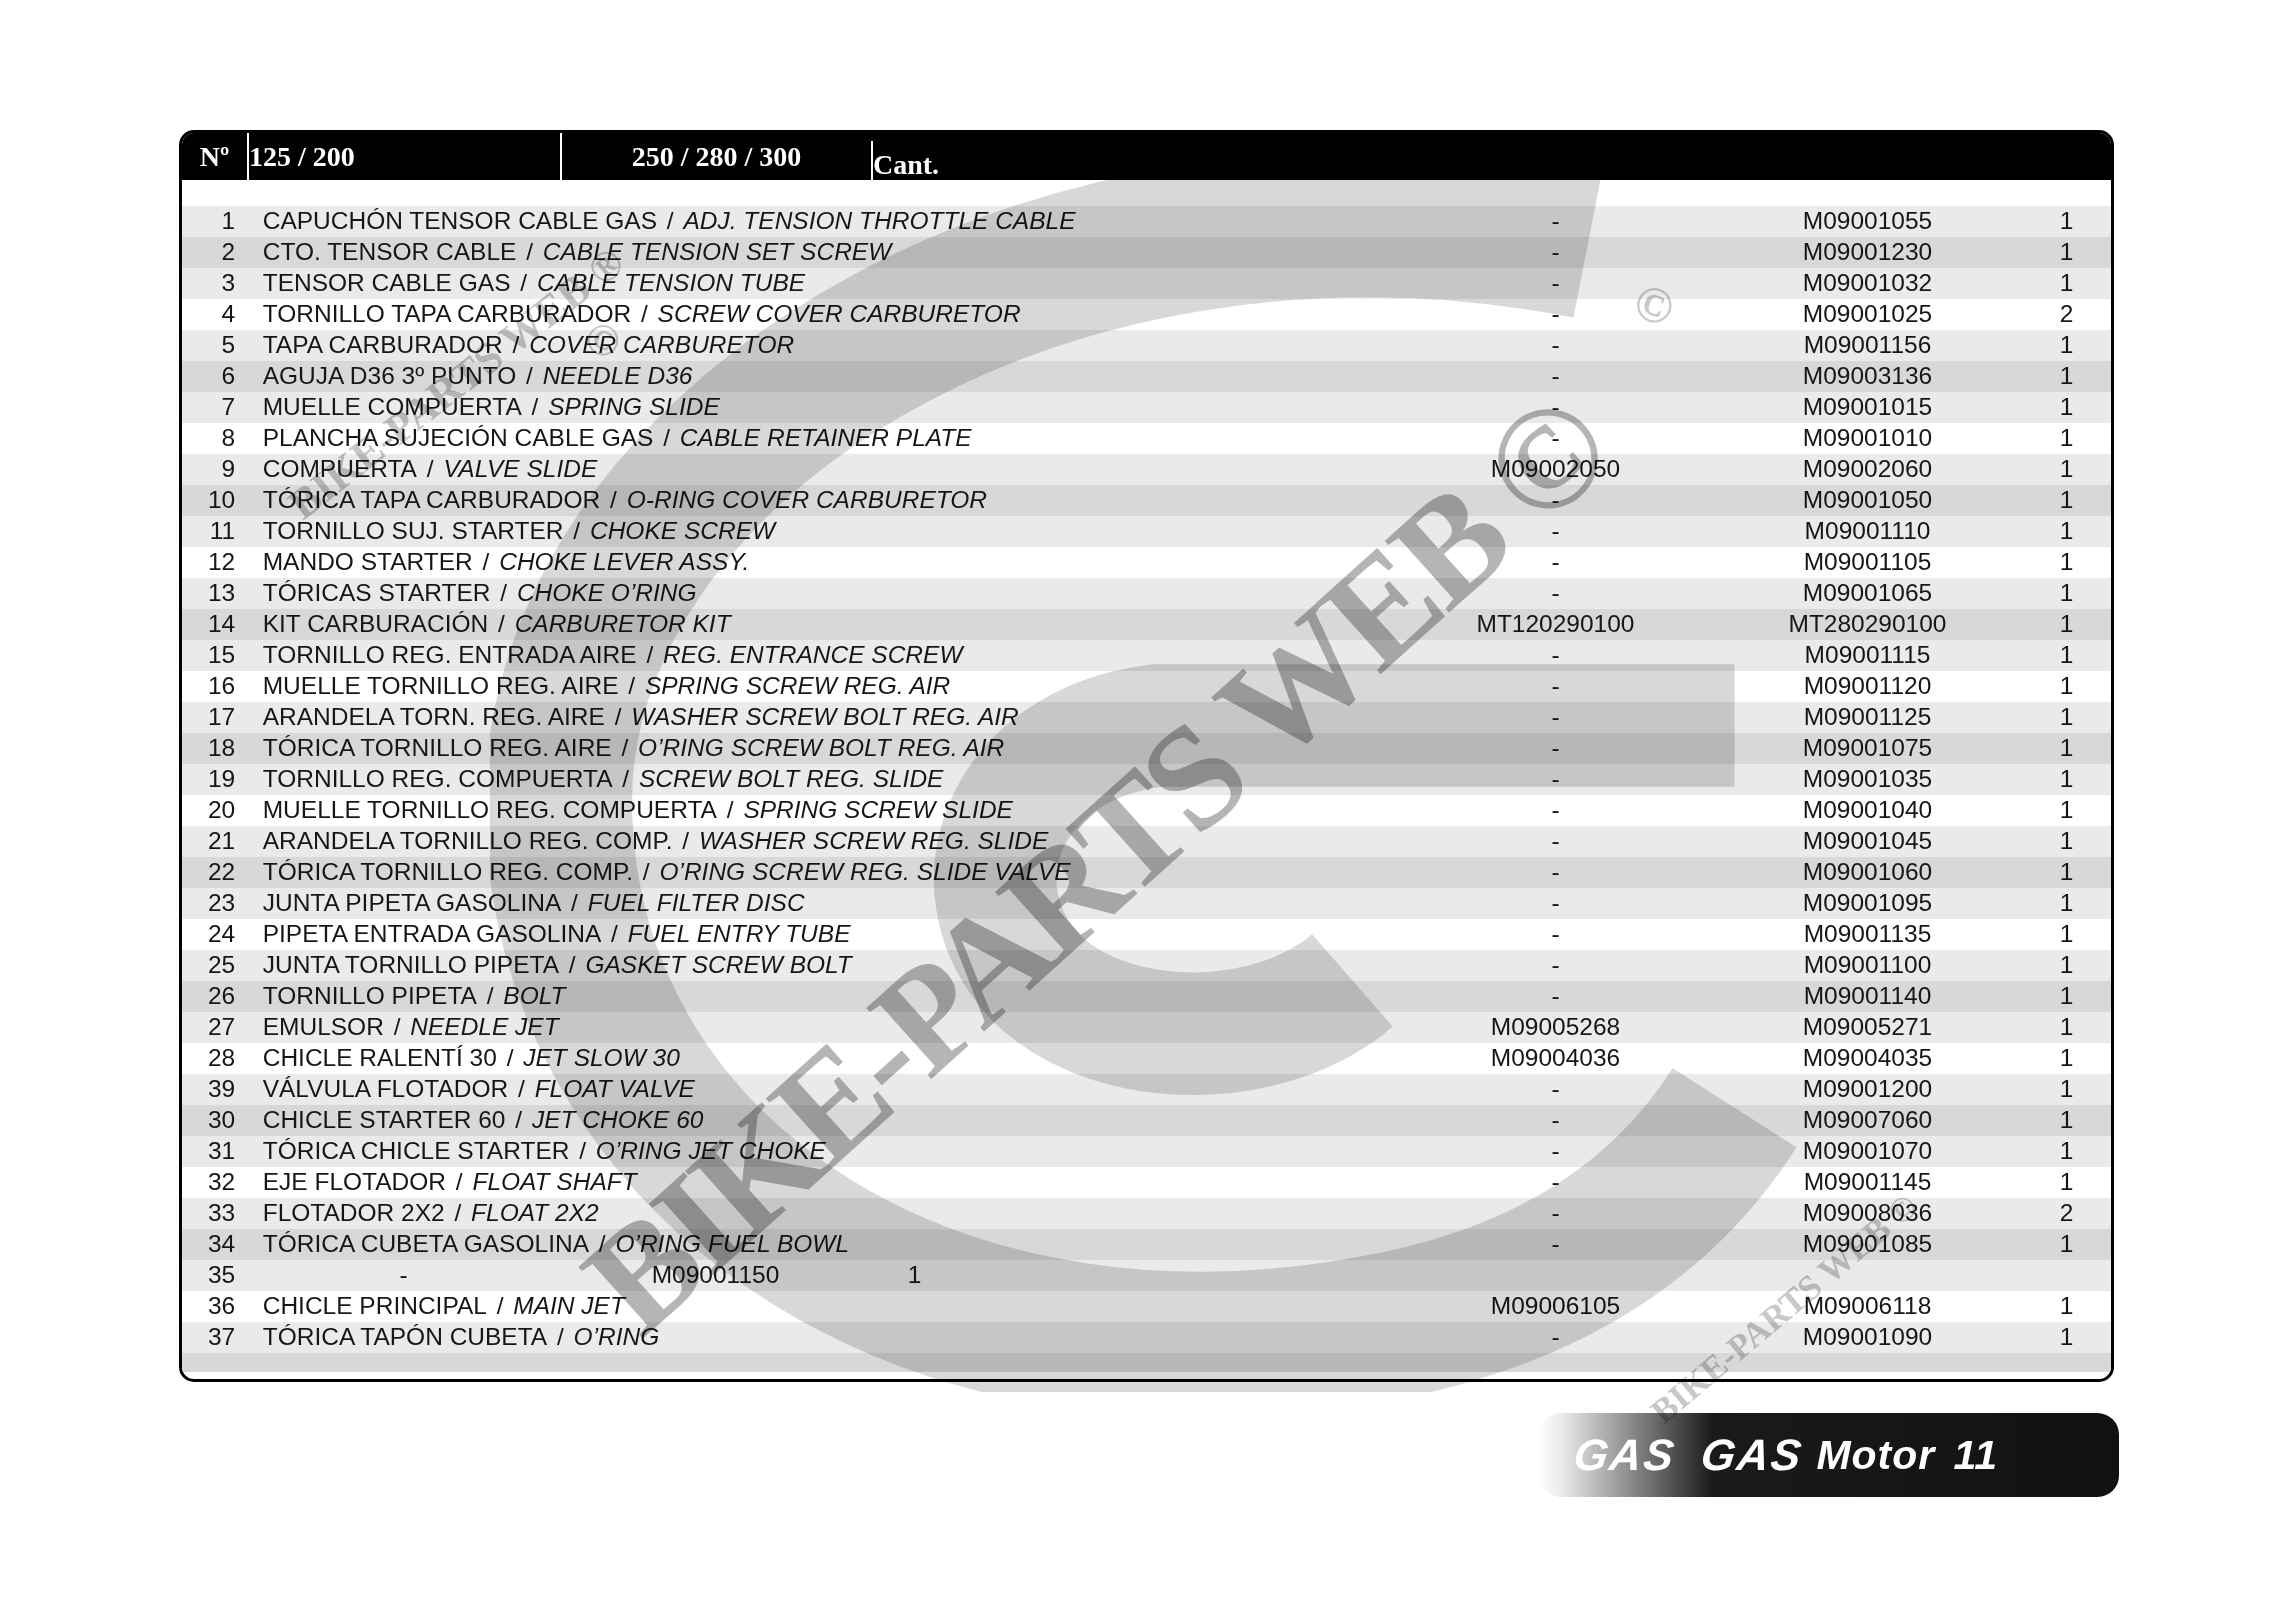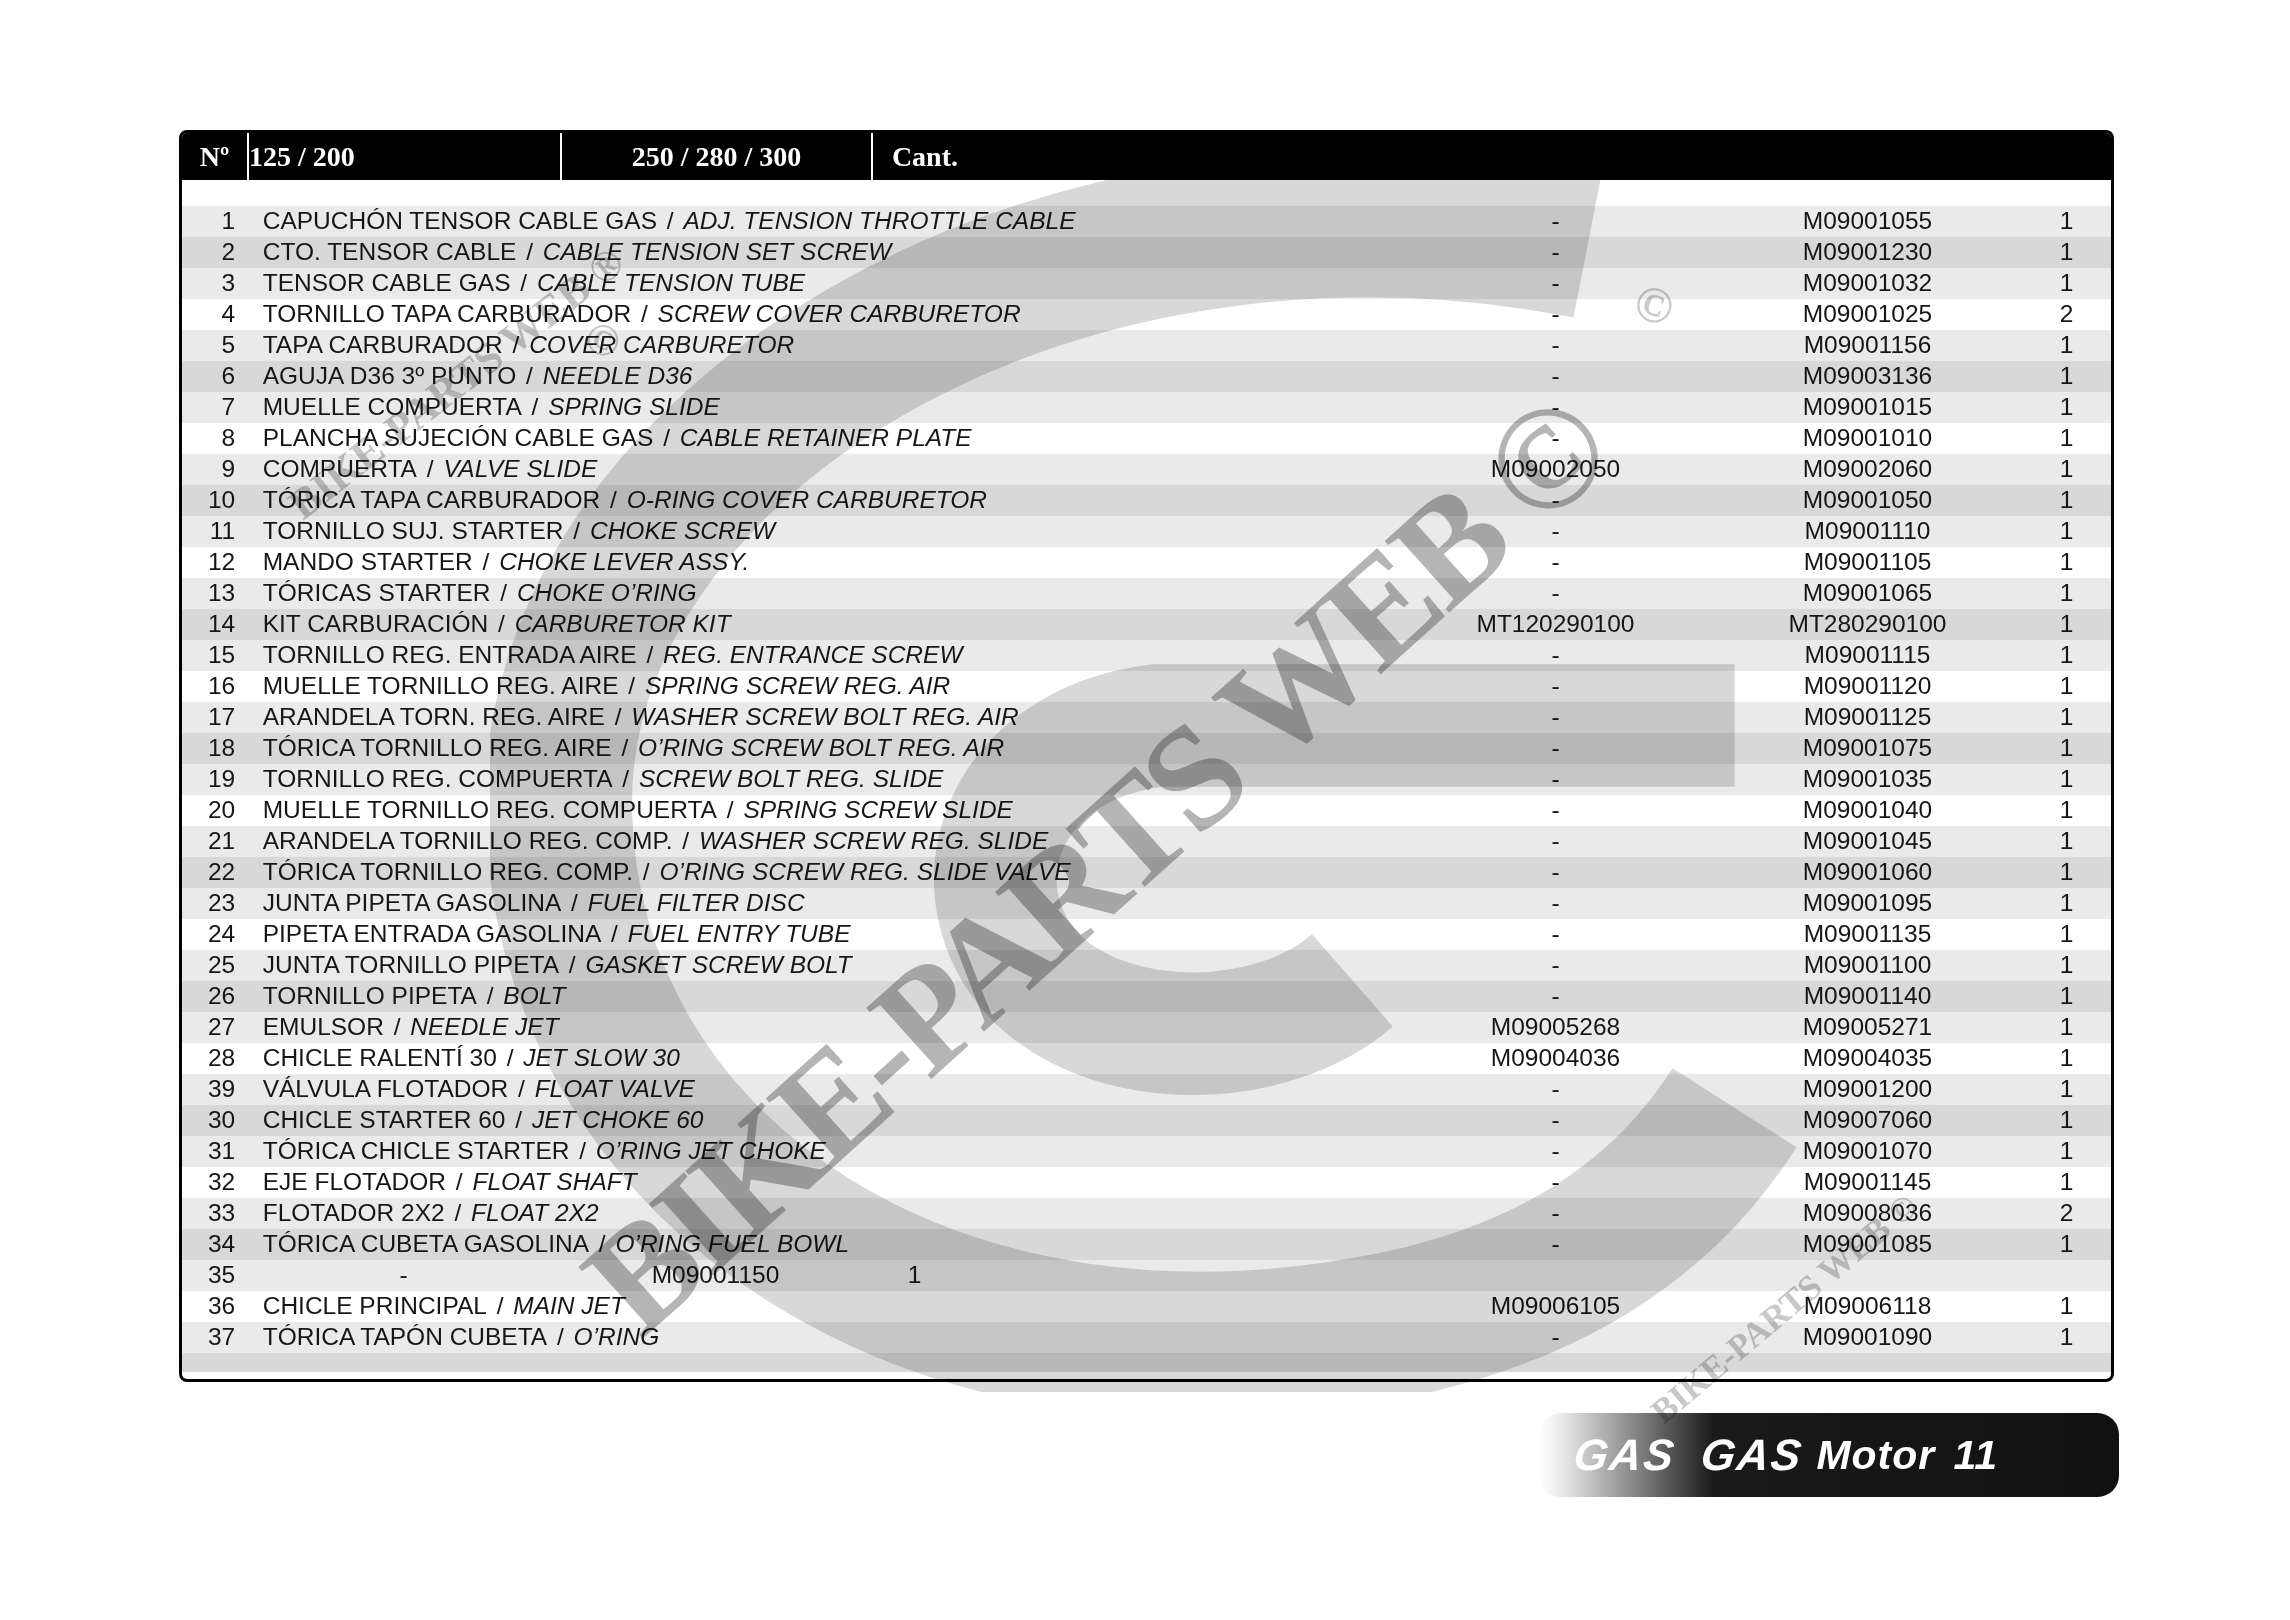--- a/index.html
+++ b/index.html
@@ -2,30 +2,30 @@
 <html><head>
 <meta charset="utf-8">
 <style>
   * { margin:0; padding:0; box-sizing:border-box; }
   html,body { width:2291px; height:1620px; }
   body { position:relative; background:#ffffff; overflow:hidden;
          font-family:"Liberation Sans", sans-serif; }
 
   
   .table-wrap { position:absolute; left:179px; top:130px; width:1935px; height:1252px;
-                border:3.9px solid #000; border-radius:8px; overflow:hidden; background:#fff; }
+                border:3.9px solid #000; border-radius:15px; overflow:hidden; background:#fff; }
   .thead { height:47px; background:#000; color:#fff; display:flex;
            font-family:"Liberation Serif", serif; font-weight:bold; }
   .th { display:flex; align-items:center; height:100%; }
   .th-no   { width:65px;  justify-content:center; font-size:28px; }
   .th-desc { width:1152px; border-left:2.9px solid #fff; padding-left:13.7px; font-size:32px; }
   .th-desc .it { font-style:italic; margin-left:9.8px; }
   .th-125  { width:313px; border-left:2.9px solid #fff; font-size:28px; }
   .th-250  { width:311px; border-left:2.9px solid #fff; justify-content:center; font-size:28px; }
-  .th-qty  { width:87px;  border-left:2.9px solid #fff; justify-content:flex-end; font-size:28px; }
+  .th-qty  { width:87px;  border-left:2.9px solid #fff; justify-content:flex-start; font-size:28px;margin-top:8px; }
 
   .rows { margin-top:25.5px; }
   .row { height:31px; display:flex; align-items:center; font-size:24.5px; color:#161616; }
   .row:nth-child(4n+1) { background:#eaeaea; }
   .row:nth-child(4n+2) { background:#d8d8d8; }
   .row:nth-child(4n+3) { background:#eaeaea; }
   .row:nth-child(4n)   { background:#ffffff; }
   .rows::after { content:""; display:block; height:19.6px; background:#d8d8d8; }
 
   .cell-n    { width:65px; text-align:right; padding-right:11.8px; }

